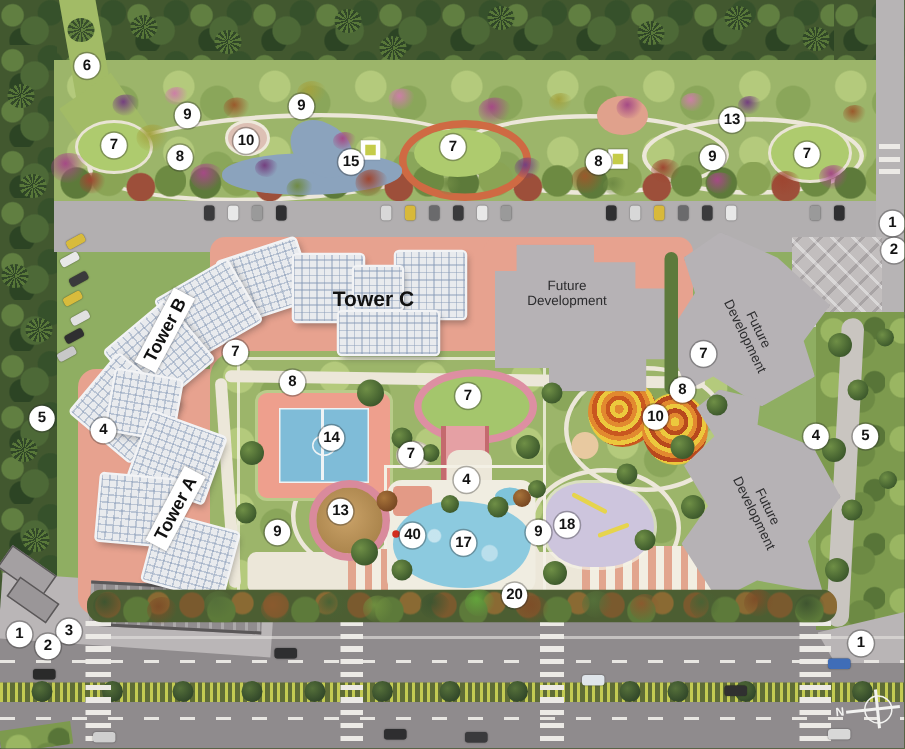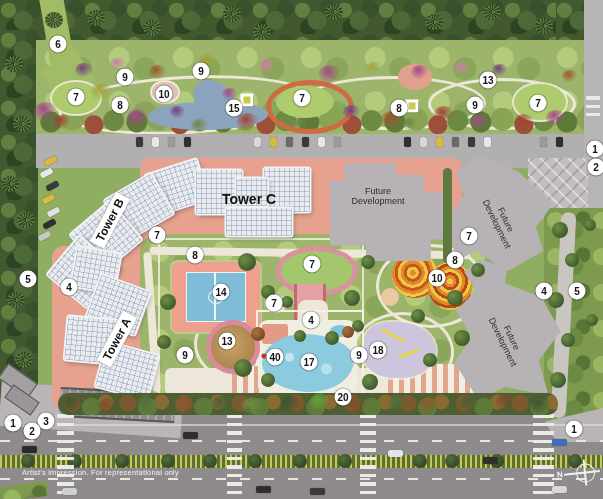--- a/index.html
+++ b/index.html
@@ -181,21 +181,20 @@
   <div class="abs dash" style="left:0;top:478px;width:603px;height:2px;z-index:10"></div>
   <div class="abs median" style="left:0;top:455px;width:603px;height:13px;z-index:9"></div>
 
   <div class="abs" style="left:0;top:388px;width:182px;height:44px;background:#bab6b7;transform:rotate(4deg);z-index:9"></div>
   <div class="abs" style="left:60px;top:390px;width:115px;height:26px;background:#908c8e;border-top:2px solid #5a5758;border-bottom:2px solid #5a5758;transform:rotate(3deg);z-index:10;background-image:repeating-linear-gradient(90deg, rgba(255,255,255,.25) 0 2px, rgba(0,0,0,0) 2px 8px)"></div>
   <div class="abs" style="left:0;top:372px;width:34px;height:16px;background:#a4a0a2;border:1px solid #5a5758;transform:rotate(35deg);z-index:11"></div>
   <div class="abs" style="left:6px;top:392px;width:30px;height:14px;background:#9a9698;border:1px solid #5a5758;transform:rotate(35deg);z-index:11"></div>
   <div class="abs" style="left:545px;top:408px;width:58px;height:34px;background:#b9b5b6;z-index:9;clip-path:polygon(0 40%,100% 0,100% 100%,20% 100%)"></div>
   <div class="abs canopy-light" style="left:0;top:484px;width:48px;height:15px;transform:rotate(-8deg);z-index:9"></div>
 
-  <div class="disclaimer">Artist's impression. For representational only</div>
   <div class="compass">
     <span class="c-n">N</span>
     <span class="c-circle"></span>
     <span class="c-h"></span>
     <span class="c-v"></span>
   </div>
 <div class="maplabel chip" style="left: 117px; top: 339px; transform: translate(-50%, -50%) rotate(-62deg);">Tower A</div>
     <div class="maplabel chip" style="left: 110px; top: 220px; transform: translate(-50%, -50%) rotate(-62deg);">Tower B</div>
     <div class="maplabel plain-label" style="left: 249px; top: 199px; transform: translate(-50%, -50%) rotate(0deg);">Tower C</div>
     <div class="maplabel fdlabel" style="left: 378px; top: 196px; transform: translate(-50%, -50%) rotate(0deg);">Future Development</div>

